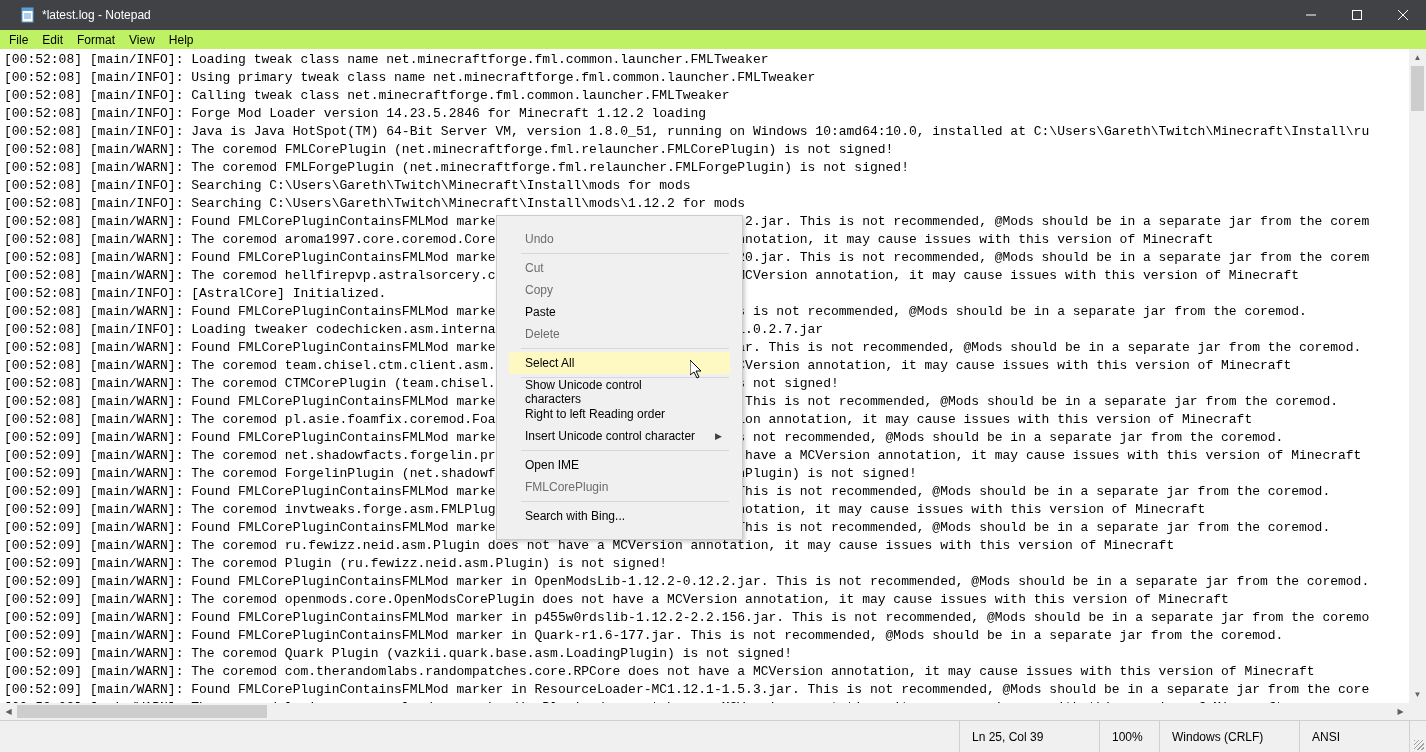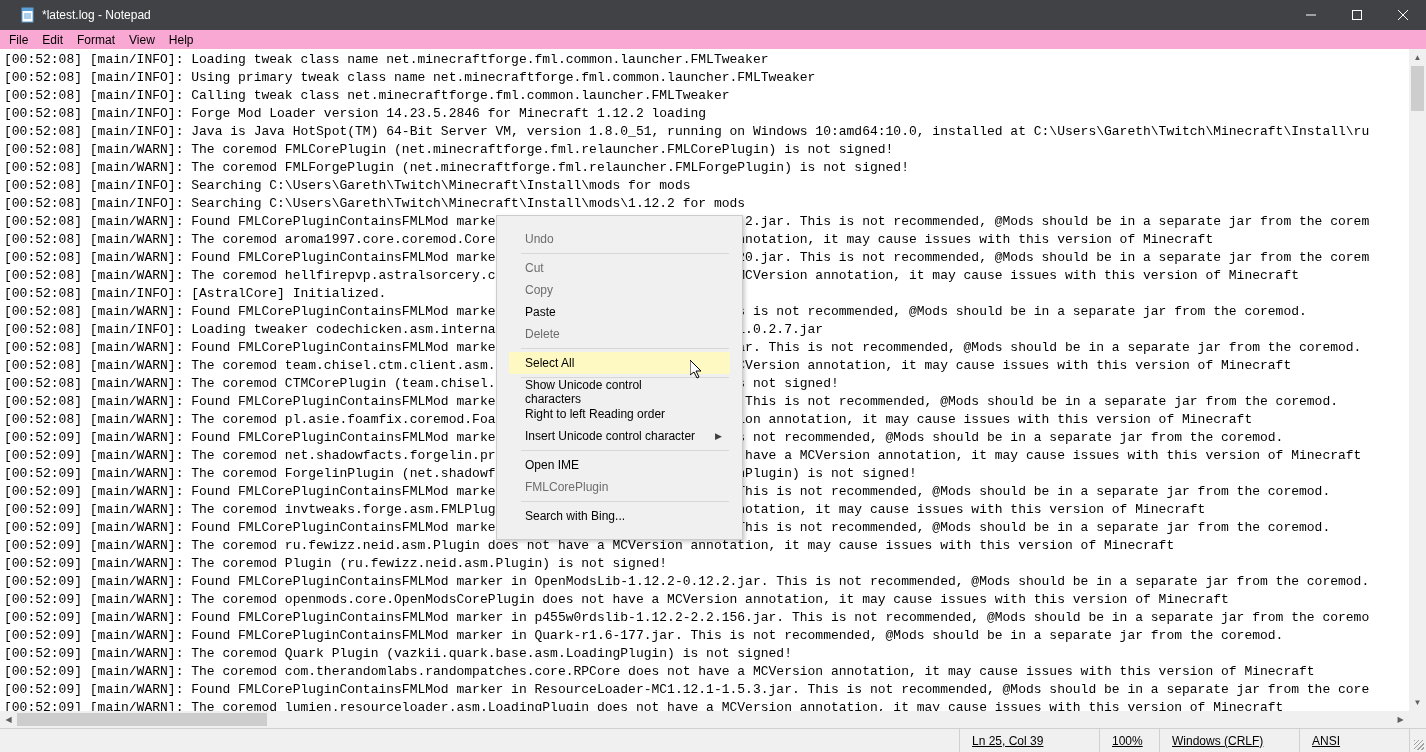--- a/index.html
+++ b/index.html
@@ -3,36 +3,36 @@
 <meta charset="utf-8">
 <style>
 * { margin: 0; padding: 0; box-sizing: border-box; }
 html, body { width: 1426px; height: 752px; overflow: hidden; font-family: "Segoe UI", Tahoma, sans-serif; }
 .window { width: 100%; height: 100%; background: #fff; display: flex; flex-direction: column; }
 .titlebar { height: 30px; background: #414245; color: #fff; display: flex; align-items: center; padding-left: 20px; font-size: 12px; }
 .titlebar .icon { width: 16px; height: 16px; margin-right: 6px; display: flex; align-items: center; justify-content: center; }
 .titlebar .title { flex: 1; }
 .win-controls { display: flex; height: 100%; }
 .win-btn { width: 46px; height: 100%; display: flex; align-items: center; justify-content: center; color: #fff; font-size: 10px; }
-.menubar { height: 19px; background: #f9a8d4; display: flex; align-items: center; padding: 4px 2px; font-size: 12px; border-bottom: 0; }
+.menubar { height: 19px; background: #bef264; display: flex; align-items: center; padding: 4px 2px; font-size: 12px; border-bottom: 0; }
 .menu-item { padding: 1px 7px; }
 .content-wrap { flex: 1; position: relative; overflow: hidden; background: #fff; }
 .editor { position: absolute; top: 0; left: 0; right: 17px; bottom: 17px; overflow: hidden; font-family: Consolas, "Courier New", monospace; font-size: 13px; line-height: 18px; white-space: pre; padding: 2px 4px; color: #000; }
 .vscroll { position: absolute; top: 0; right: 0; width: 17px; bottom: 17px; background: #f0f0f0; }
 .vscroll .track { position: absolute; top: 17px; bottom: 17px; left: 0; right: 0; }
 .vscroll .thumb { position: absolute; top: 0; left: 2px; right: 2px; height: 45px; background: #cdcdcd; }
 .vscroll .arrow { position: absolute; left: 0; right: 0; height: 17px; display:flex; align-items:center; justify-content:center; color:#606060; font-size:8px; }
 .vscroll .up { top:0; } .vscroll .down { bottom:0; }
 .hscroll { position: absolute; left: 0; right: 17px; bottom: 0; height: 17px; background: #f0f0f0; }
 .hscroll .htrack { position:absolute; left:17px; right:17px; top:0; bottom:0; }
 .hscroll .hthumb { position:absolute; left:0; top:2px; bottom:2px; width:250px; background:#cdcdcd; }
 .hscroll .harrow { position:absolute; top:0; bottom:0; width:17px; display:flex; align-items:center; justify-content:center; color:#606060; font-size:8px; }
 .hscroll .hleft { left:0; } .hscroll .hright { right:0; }
 .corner { position:absolute; right:0; bottom:0; width:17px; height:17px; background:#f0f0f0; }
-.statusbar { height: 24px; background: #f0f0f0; border-top: 1px solid #d0d0d0; display: flex; justify-content: flex-end; font-size: 12px; text-decoration: underline; }
+.statusbar { height: 32px; background: #f0f0f0; border-top: 1px solid #d0d0d0; display: flex; justify-content: flex-end; font-size: 12px; }
 .status-cell { border-left: 1px solid #d0d0d0; padding: 3px 12px; display:flex; align-items:center; min-width: 60px; }
 .status-cell.wide { min-width: 140px; }
 .status-grip { width: 17px; border-left: 1px solid #d0d0d0; position:relative; }
 .status-grip::after { content:""; position:absolute; right:2px; bottom:2px; width:10px; height:10px; background: repeating-linear-gradient(135deg, #a0a0a0 0 1px, transparent 1px 3px); }
 
 .context-menu { position: absolute; left: 496px; top: 166px; width: 247px; background: #f0f0f0; border: 1px solid #cccccc; box-shadow: 2px 2px 4px rgba(0,0,0,0.2); font-size: 12px; padding: 12px; }
 .ctx-item { height: 22px; padding: 0 30px 0 16px; display: flex; align-items: center; color: #000; position: relative; }
 .ctx-item.disabled { color: #6d6d6d; }
 .ctx-item.highlighted { background: #fef9c3; }
 .ctx-sep { height: 1px; background: #d7d7d7; margin: 3px 1px 3px 12px; }

